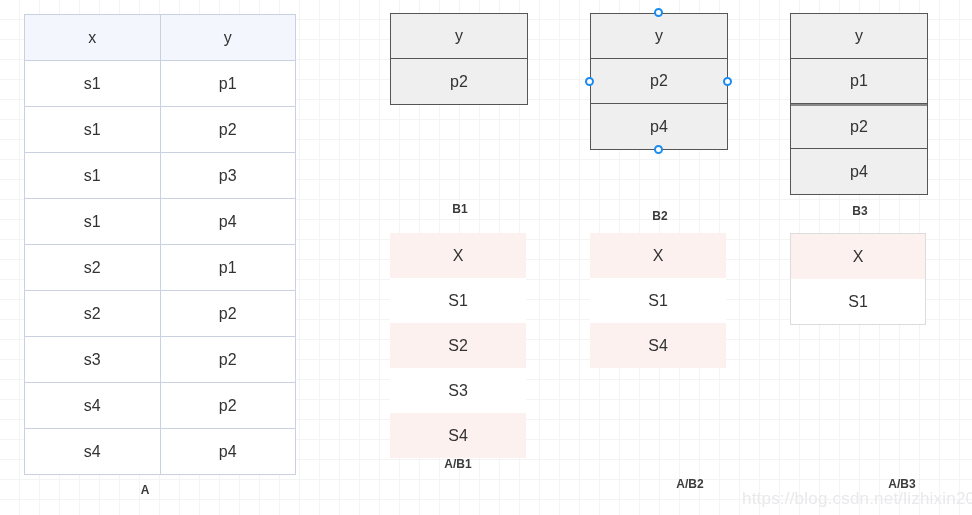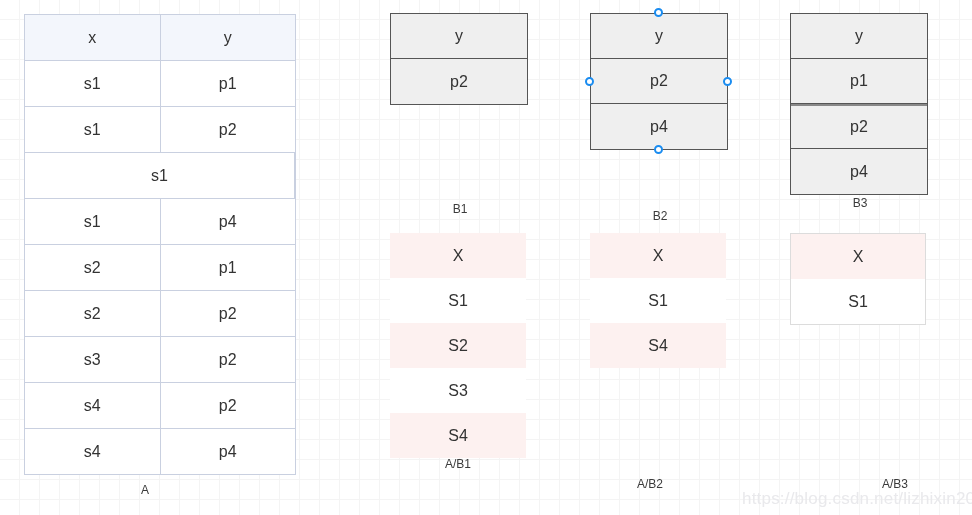--- a/index.html
+++ b/index.html
@@ -63,20 +63,21 @@
   .tbl-r3 { left: 790px; top: 233px; width: 136px; border: 1px solid #dcdcdc; }
 
   
   .caption {
     position: absolute;
     font-size: 12px;
     color: #3b3b3b;
     text-align: center;
     white-space: nowrap;
     line-height: 1;
+    font-weight: bold;
   }
 
   
   .handle {
     position: absolute;
     width: 9px; height: 9px;
     border: 2px solid #1a8cf0;
     border-radius: 50%;
     background: #ffffff;
     box-sizing: border-box;
@@ -104,20 +105,21 @@
     <div class="tr">
       <div class="td">s1</div>
       <div class="td">p1</div>
     </div>
     <div class="tr">
       <div class="td">s1</div>
       <div class="td">p2</div>
     </div>
     <div class="tr">
       <div class="td">s1</div>
+      <div class="td">p3</div>
     </div>
     <div class="tr">
       <div class="td">s1</div>
       <div class="td">p4</div>
     </div>
     <div class="tr">
       <div class="td">s2</div>
       <div class="td">p1</div>
     </div>
     <div class="tr">
@@ -155,39 +157,39 @@
   <div class="handle" style="left:723px; top:77px;"></div>
   <div class="handle" style="left:654px; top:145px;"></div>
   <div class="caption" style="left:610px; top:210px; width:100px;">B2</div>
 
   <div class="tbl tbl-b tbl-b3">
     <div class="row">y</div>
     <div class="row">p1</div>
     <div class="row thick-top">p2</div>
     <div class="row">p4</div>
   </div>
-  <div class="caption" style="left:810px; top:197px; width:100px;">B3</div>
+  <div class="caption" style="left:810px; top:205px; width:100px;">B3</div>
 
   <div class="tbl tbl-r tbl-r1">
     <div class="row pink">X</div>
     <div class="row plain">S1</div>
     <div class="row pink">S2</div>
     <div class="row plain">S3</div>
     <div class="row pink">S4</div>
   </div>
   <div class="caption" style="left:408px; top:458px; width:100px;">A/B1</div>
 
   <div class="tbl tbl-r tbl-r2">
     <div class="row pink">X</div>
     <div class="row plain">S1</div>
     <div class="row pink">S4</div>
   </div>
-  <div class="caption" style="left:600px; top:478px; width:100px;">A/B2</div>
+  <div class="caption" style="left:640px; top:478px; width:100px;">A/B2</div>
 
   <div class="tbl tbl-r tbl-r3">
     <div class="row pink">X</div>
     <div class="row plain">S1</div>
   </div>
-  <div class="caption" style="left:808px; top:478px; width:100px;text-align:right;">A/B3</div>
+  <div class="caption" style="left:852px; top:478px; width:100px;">A/B3</div>
 
   <div class="watermark" style="left:742px; top:489px;">https://blog.csdn.net/lizhixin200</div>
 
 </div>
 
 </body></html>

